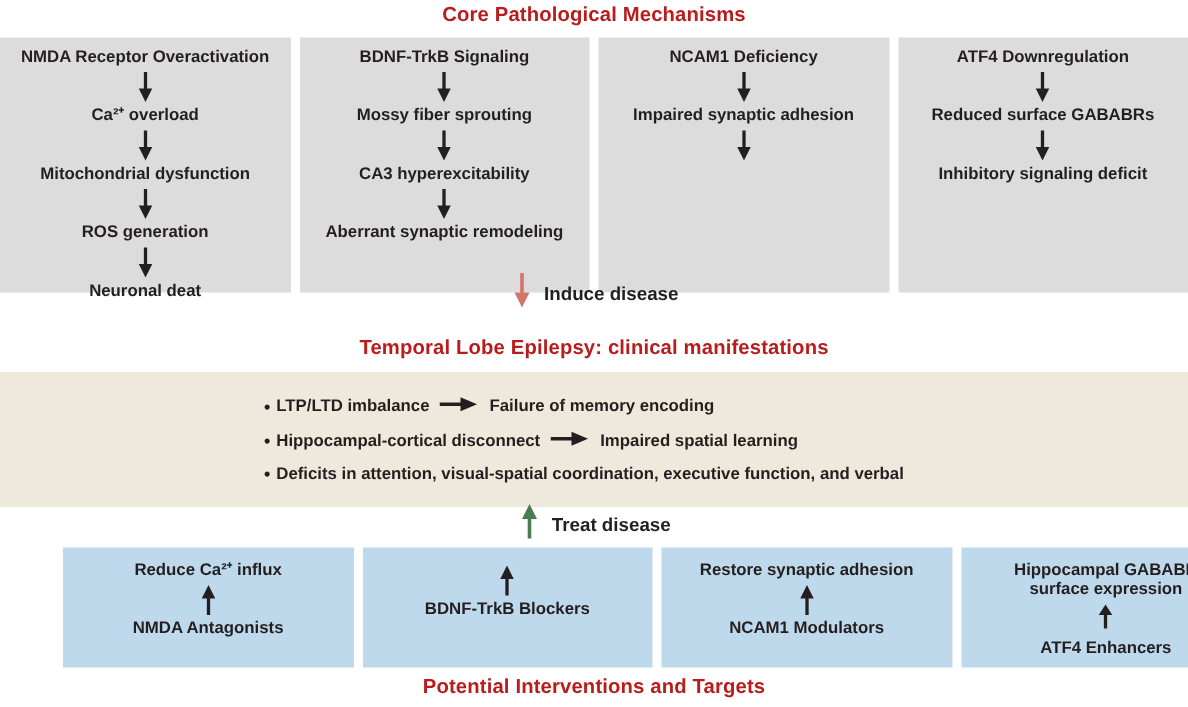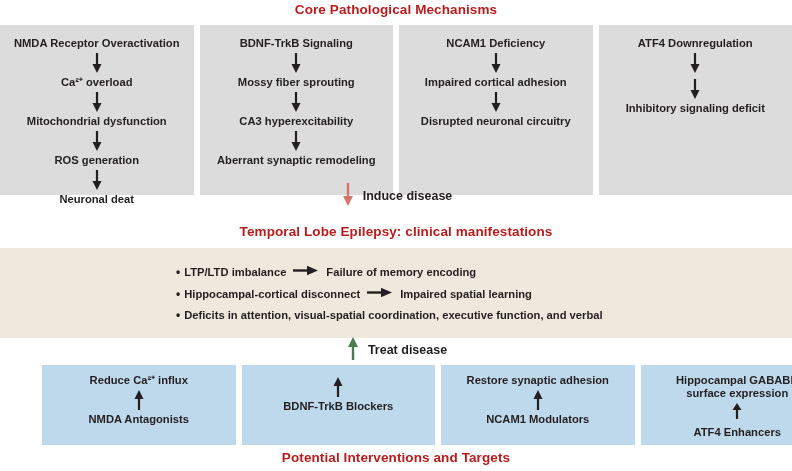--- a/index.html
+++ b/index.html
@@ -40,21 +40,21 @@
     height: 170px;
     display: flex;
     gap: 6px;
   }
   .panel {
     box-sizing: border-box;
     flex: 1 1 0;
     display: flex;
     flex-direction: column;
     align-items: center;
-    padding-top: 12px;
+    padding-top: 7px;
   }
   .panel-gray { background: #dcdcdc; }
   .panel-blue { background: #bfd9ec; }
 
   .node {
     font-size: 11.2px;
     font-weight: bold;
     line-height: 13px;
     text-align: center;
     color: #231f20;
@@ -199,38 +199,38 @@
   </div>
 
   <div class="panel panel-gray">
     <div class="node">NCAM1 Deficiency</div>
     <span class="arrow-down">
       <svg width="12" height="22" viewBox="0 0 12 22">
           <line x1="6" y1="1" x2="6" y2="13" stroke="#231f20" stroke-width="2.2"></line>
           <polygon points="6,21 1.5,12 10.5,12" fill="#231f20"></polygon>
         </svg>
     </span>
-    <div class="node">Impaired cortical adhesion</div>
-    <span class="arrow-down">
-      <svg width="12" height="22" viewBox="0 0 12 22">
-          <line x1="6" y1="1" x2="6" y2="13" stroke="#231f20" stroke-width="2.2"></line>
-          <polygon points="6,21 1.5,12 10.5,12" fill="#231f20"></polygon>
-        </svg>
-    </span>
-    <div class="node">Disrupted neuronal circuitry</div>
+    <div class="node">Impaired synaptic adhesion</div>
+    <span class="arrow-down">
+      <svg width="12" height="22" viewBox="0 0 12 22">
+          <line x1="6" y1="1" x2="6" y2="13" stroke="#231f20" stroke-width="2.2"></line>
+          <polygon points="6,21 1.5,12 10.5,12" fill="#231f20"></polygon>
+        </svg>
+    </span>
   </div>
 
   <div class="panel panel-gray">
     <div class="node">ATF4 Downregulation</div>
     <span class="arrow-down">
       <svg width="12" height="22" viewBox="0 0 12 22">
           <line x1="6" y1="1" x2="6" y2="13" stroke="#231f20" stroke-width="2.2"></line>
           <polygon points="6,21 1.5,12 10.5,12" fill="#231f20"></polygon>
         </svg>
     </span>
+    <div class="node">Reduced surface GABABRs</div>
     <span class="arrow-down">
       <svg width="12" height="22" viewBox="0 0 12 22">
           <line x1="6" y1="1" x2="6" y2="13" stroke="#231f20" stroke-width="2.2"></line>
           <polygon points="6,21 1.5,12 10.5,12" fill="#231f20"></polygon>
         </svg>
     </span>
     <div class="node">Inhibitory signaling deficit</div>
   </div>
 
 </div>

